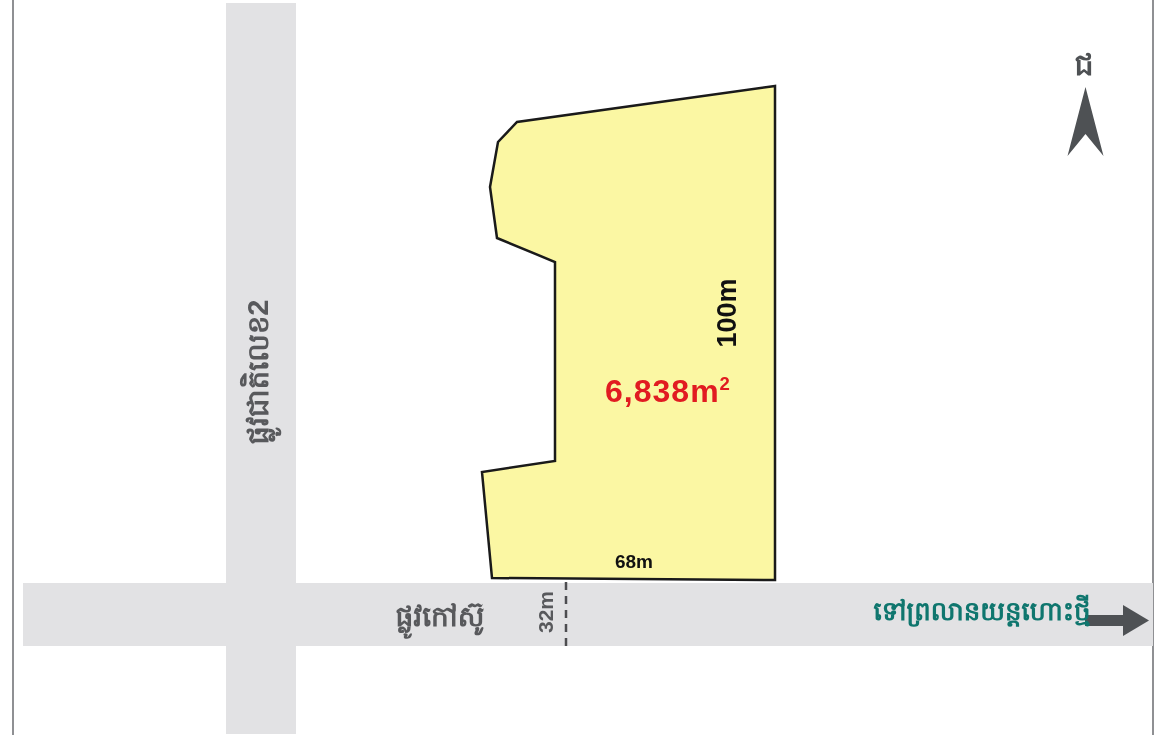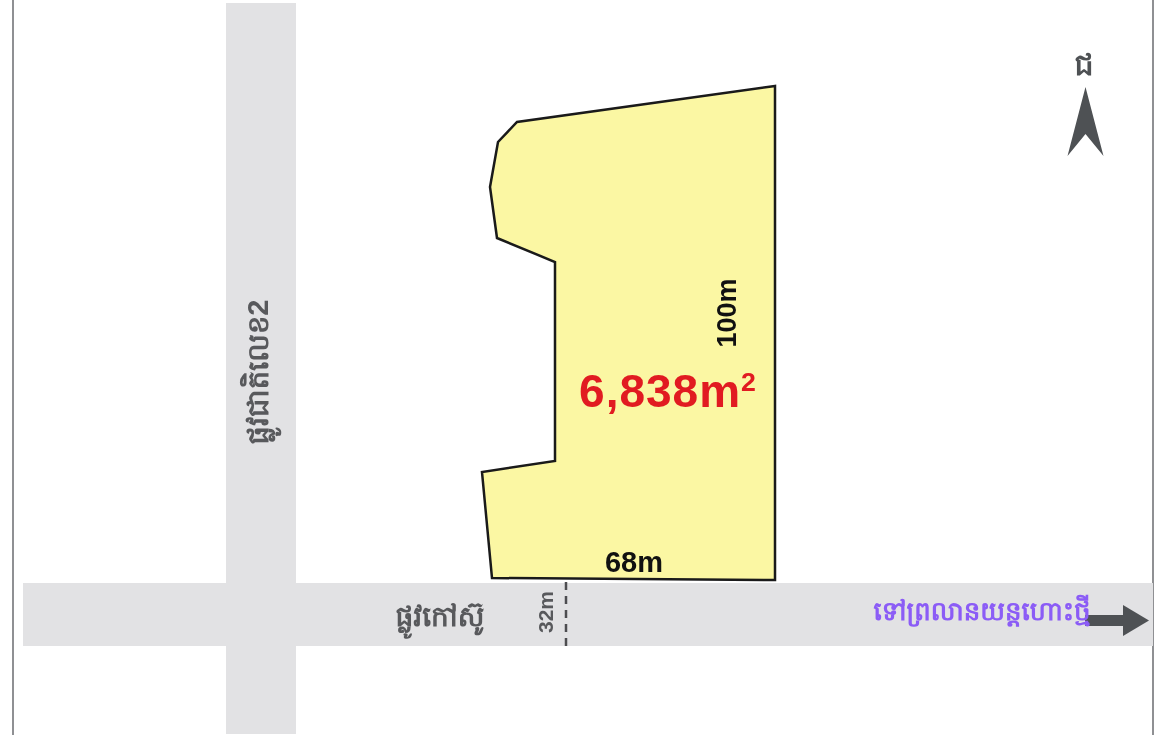--- a/index.html
+++ b/index.html
@@ -12,25 +12,25 @@
   }
   .edge{position:absolute;top:0;width:2px;height:735px;background:#8f9093;}
   .edge.left{left:12px;}
   .edge.right{left:1152px;}
   .road{position:absolute;background:#e2e2e4;}
   .road-v{left:226px;top:3px;width:70px;height:731px;}
   .road-h{left:23px;top:583px;width:1130px;height:63px;}
   svg.overlay{position:absolute;left:0;top:0;}
   .lbl{position:absolute;white-space:nowrap;transform:translate(-50%,-50%);}
   .rot{transform:translate(-50%,-50%) rotate(-90deg);}
-  .area-label{left:668px;top:391px;font-size:46px;font-weight:bold;letter-spacing:1px;}
+  .area-label{left:668px;top:391px;font-size:32px;font-weight:bold;letter-spacing:1px;}
   .area-label sup{font-size:0.58em;vertical-align:super;}
   .dim{font-weight:bold;color:#111111;}
   .dim-100{left:727px;top:313px;font-size:27px;}
-  .dim-68{left:634px;top:562px;font-size:29px;}
+  .dim-68{left:634px;top:562px;font-size:19px;}
   .dim-32{left:546px;top:612px;font-size:21px;font-weight:bold;}
   .kh{font-weight:bold;}
   .kh-road-v{left:261px;top:372px;font-size:29px;}
   .kh-road-h{left:440px;top:611px;font-size:28px;}
   .kh-dest{left:982px;top:614px;font-size:26px;}
   .north-label{left:1084px;top:68px;font-size:30px;font-weight:bold;}
 </style>
 </head>
 <body>
 
@@ -57,17 +57,17 @@
   <div class="lbl rot dim dim-100" style="color: rgb(17, 17, 17);">100m</div>
 
   <div class="lbl dim dim-68" style="color: rgb(17, 17, 17);">68m</div>
 
   <div class="lbl rot dim-32" style="color: rgb(88, 89, 92);">32m</div>
 
   <div class="lbl rot kh kh-road-v" style="color: rgb(88, 89, 92);">ផ្លូវជាតិលេខ2</div>
 
   <div class="lbl kh kh-road-h" style="color: rgb(88, 89, 92); margin-top: 8px;">ផ្លូវកៅស៊ូ</div>
 
-  <div class="lbl kh kh-dest" style="color: #8b5cf6;">ទៅព្រលានយន្តហោះថ្មី</div>
+  <div class="lbl kh kh-dest" style="color: #0f766e;">ទៅព្រលានយន្តហោះថ្មី</div>
 
   <div class="lbl north-label" style="color: rgb(78, 81, 84);">ជ</div>
 
 </div>
 
 </body></html>

